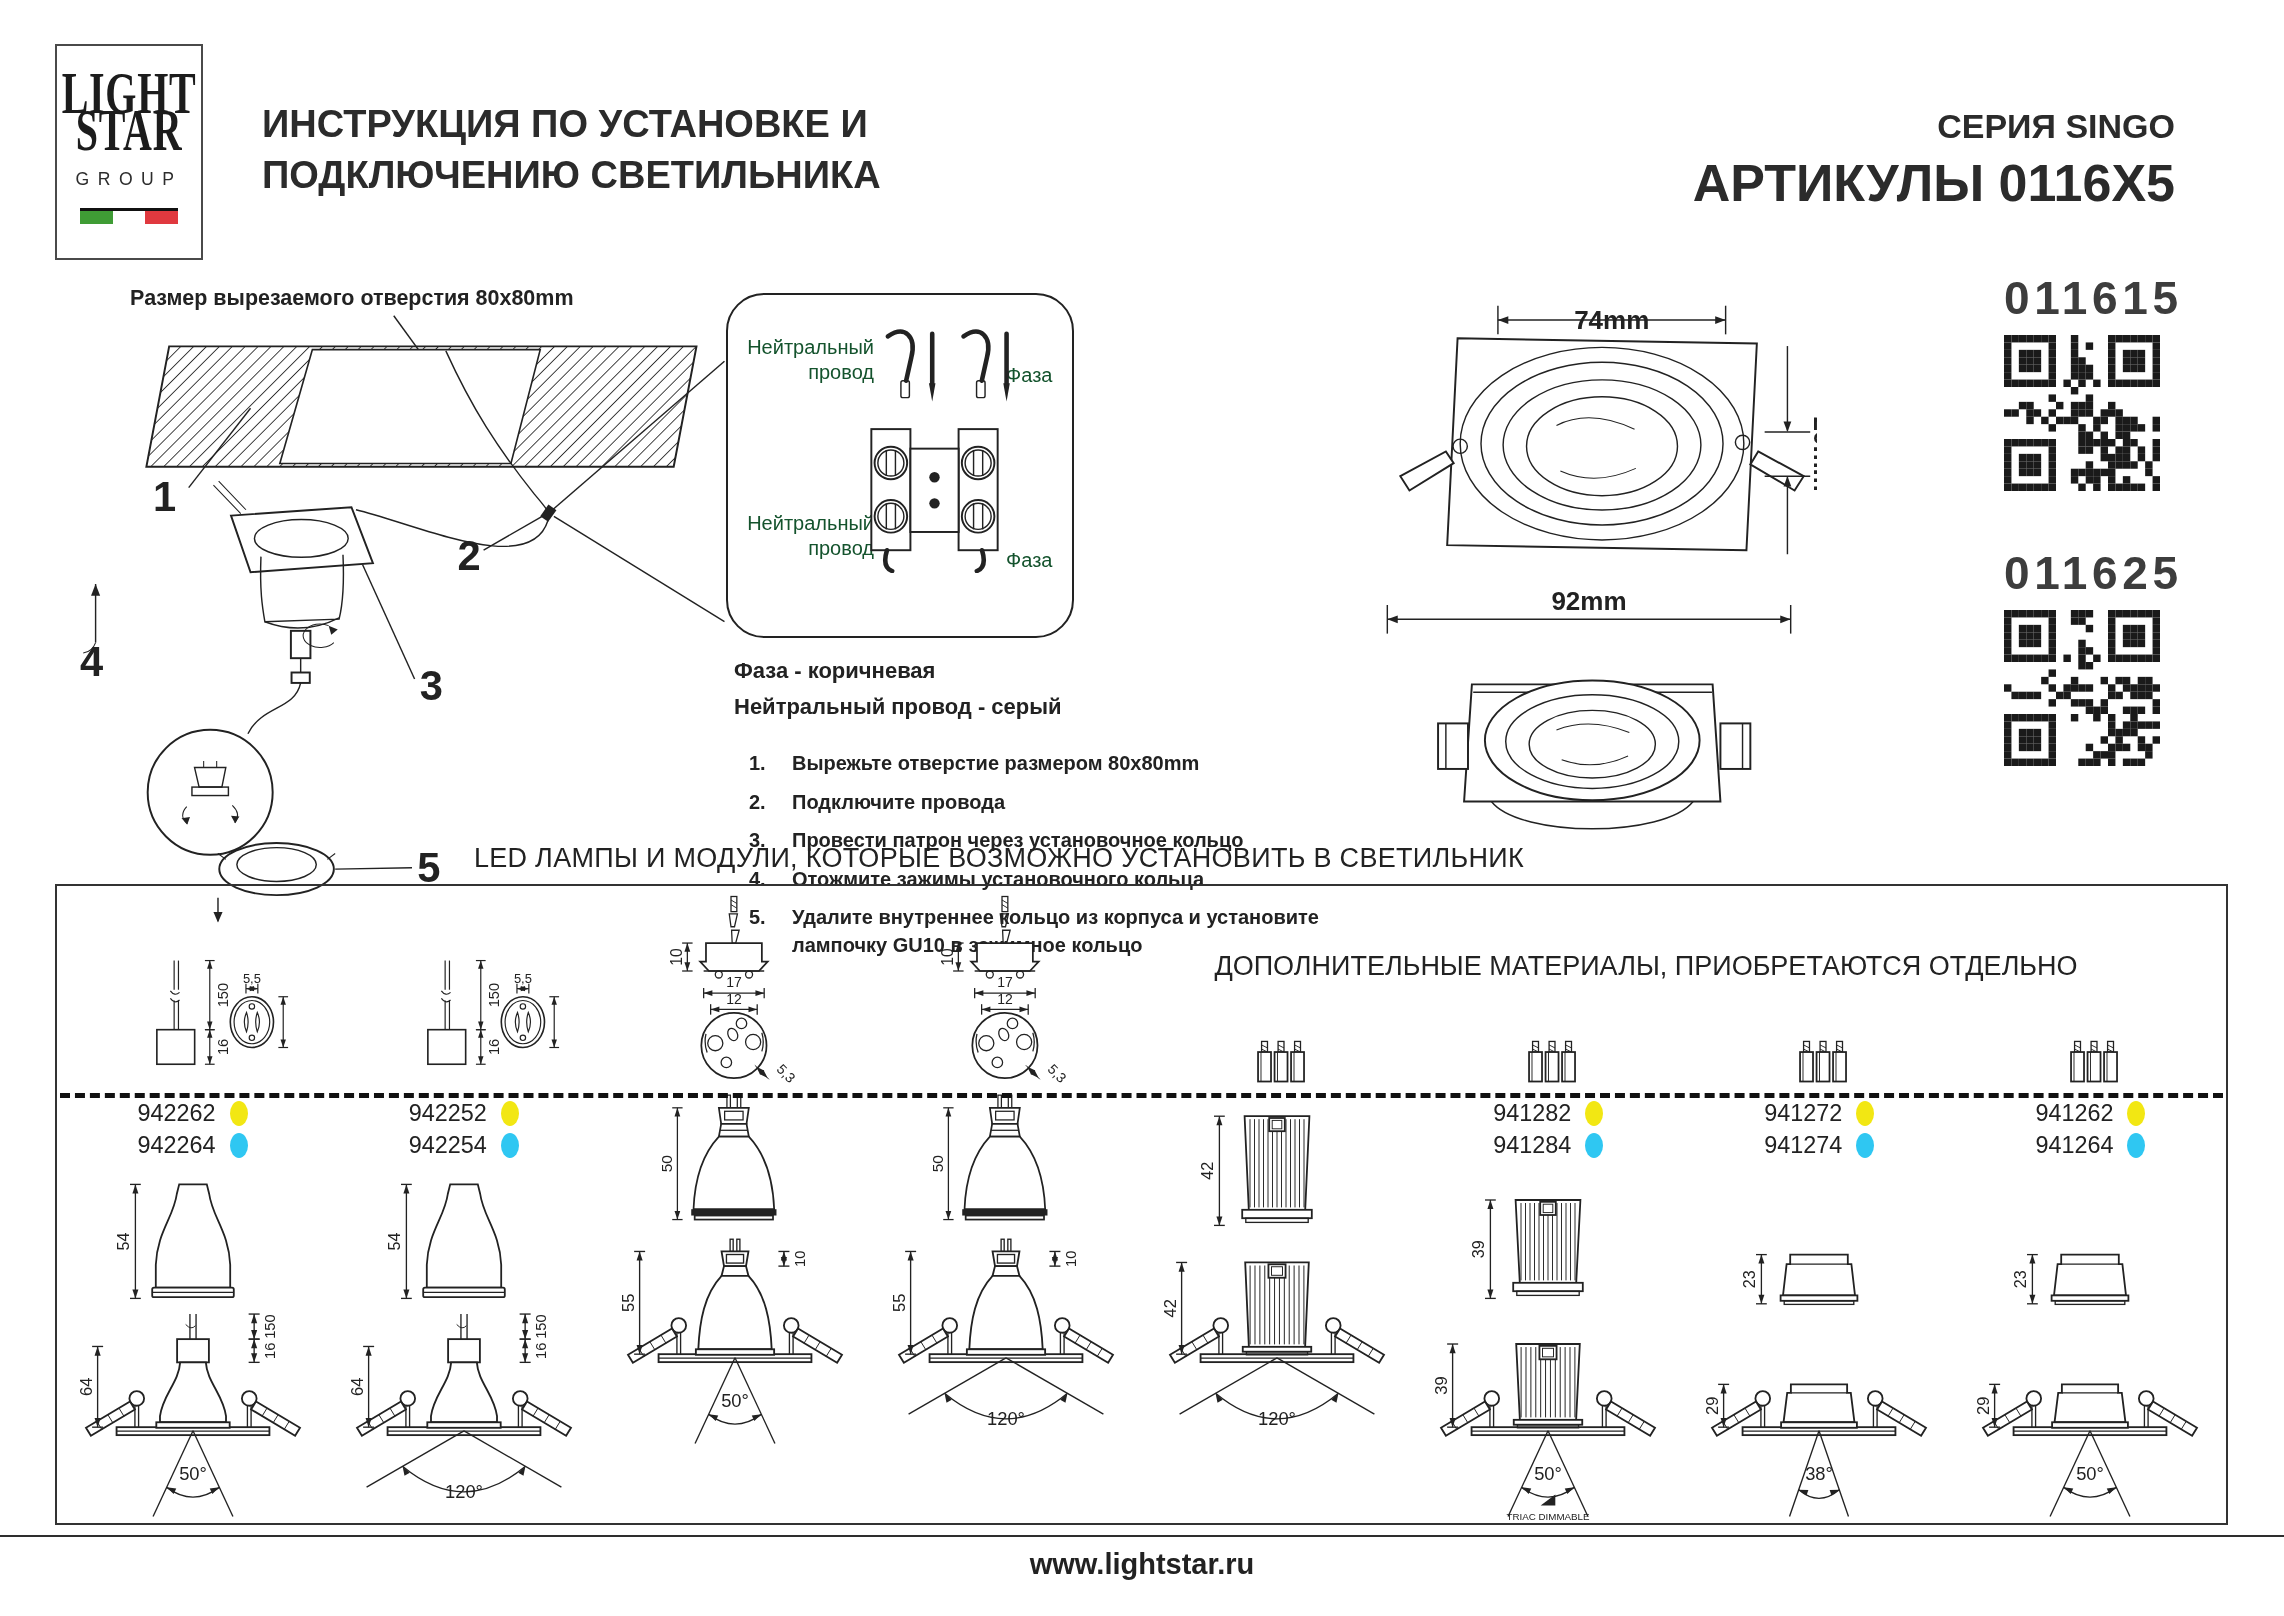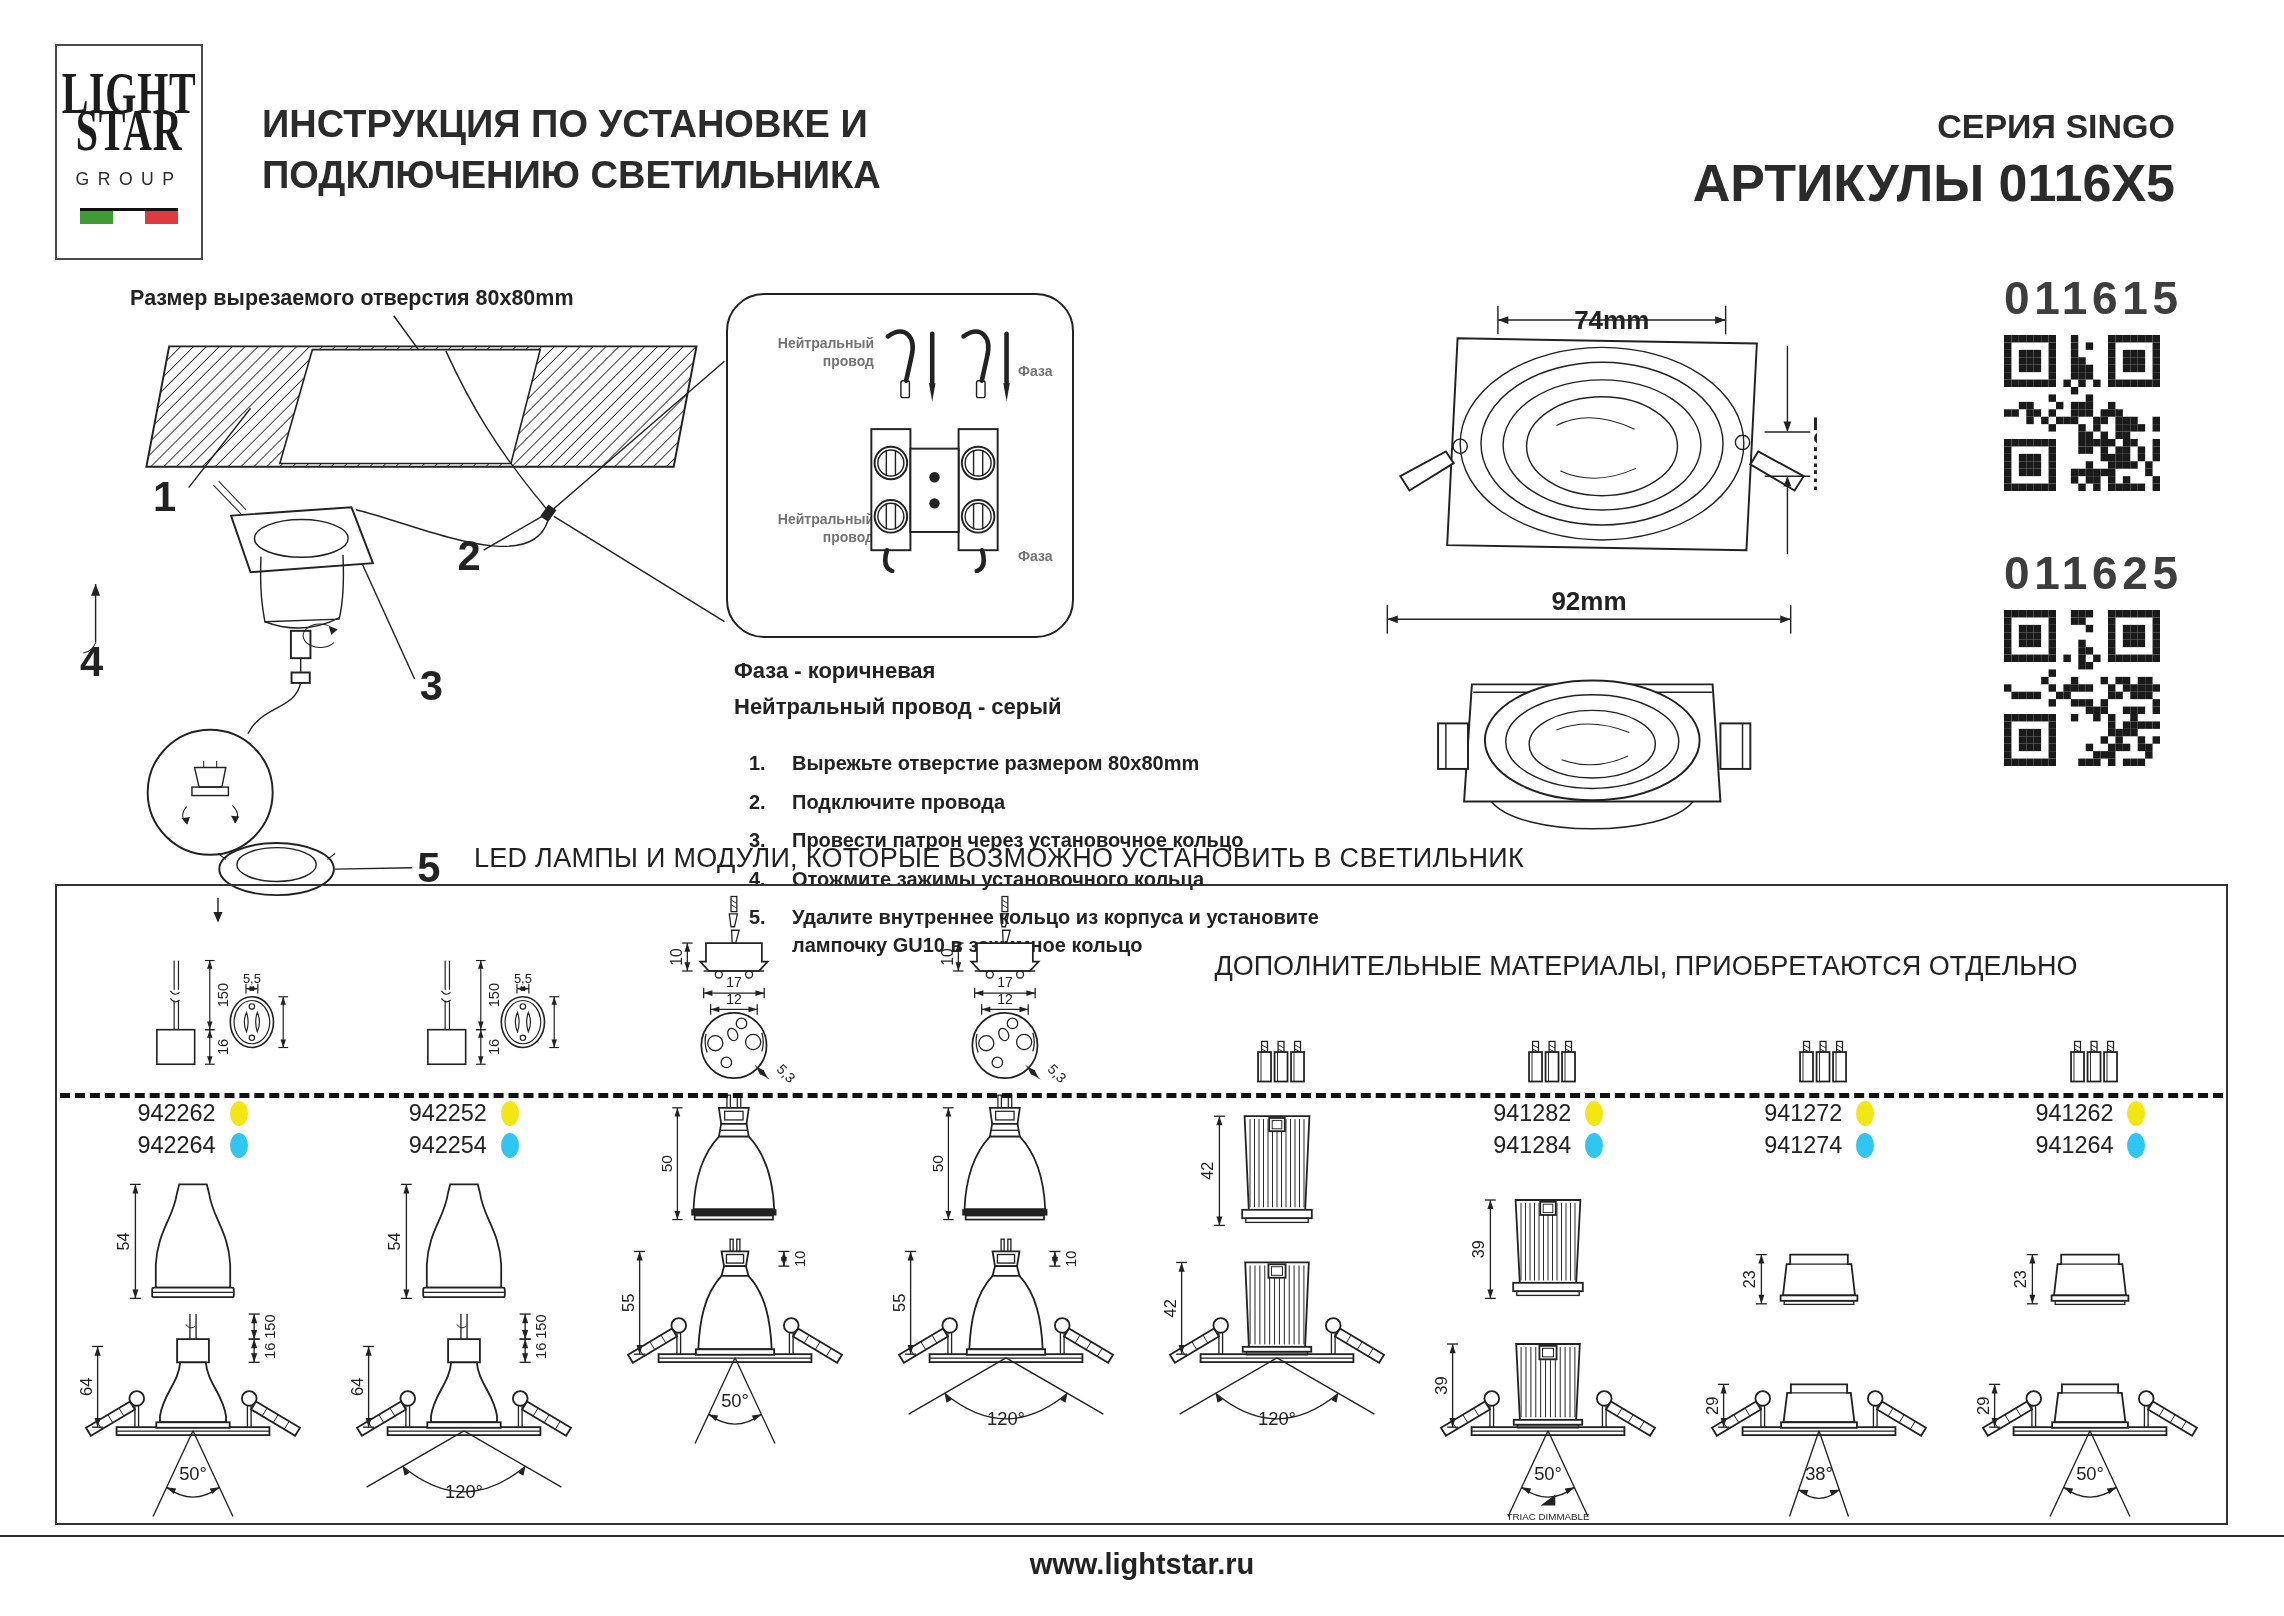--- a/index.html
+++ b/index.html
@@ -20,21 +20,21 @@
   .flag{margin-top:18px;width:98px;height:13px;border-top:3.3px solid #111;display:flex;}
   .flag div{flex:1;}
   .doc-title{position:absolute;left:262px;top:91px;font-size:38px;font-weight:700;line-height:1.34;color:#2b2b2b;}
   .series{position:absolute;right:109px;top:99px;text-align:right;color:#2b2b2b;}
   .series .s1{font-size:34px;font-weight:700;}
   .series .s2{font-size:52px;font-weight:700;margin-top:6.5px;}
 
   
   .wirebox{position:absolute;left:726px;top:285px;width:348px;height:345px;border:2.3px solid #222;
         border-radius:38px;box-sizing:border-box;}
-  .wlab{position:absolute;font-size:14px;font-weight:700;line-height:1.25;color:#737373;}
+  .wlab{position:absolute;font-size:20px;font-weight:400;line-height:1.25;color:#14532d;}
   .wl-n1{left:13px;top:40px;width:133px;text-align:right;}
   .wl-f1{right:19.5px;top:68px;}
   .wl-n2{left:13px;top:216px;width:133px;text-align:right;}
   .wl-f2{right:19.5px;top:253px;}
   .wire-notes{position:absolute;left:734px;top:645px;font-size:22px;font-weight:700;line-height:1.65;}
   .steps{position:absolute;left:749px;top:742px;width:599px;font-size:20px;font-weight:700;}
   .step{display:flex;margin-bottom:11px;line-height:1.38;}
   .step .n{width:43px;flex:none;}
 
   

